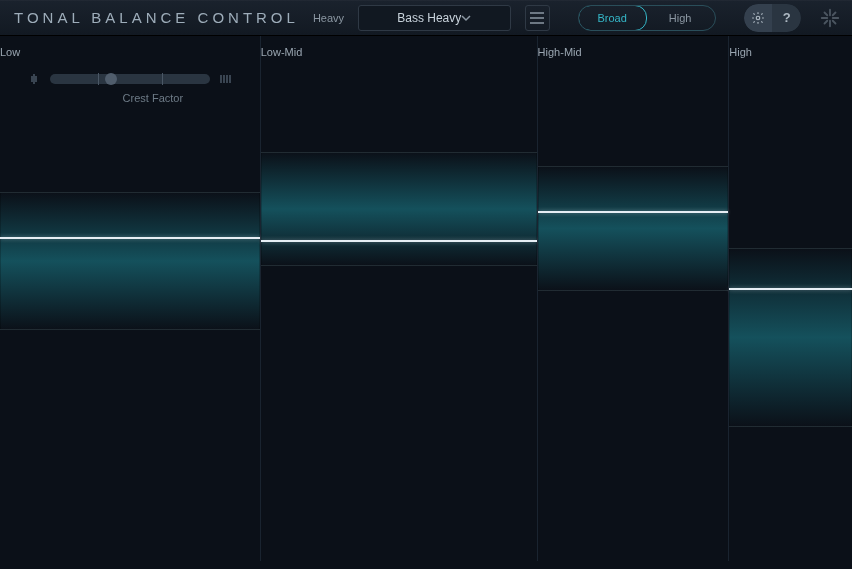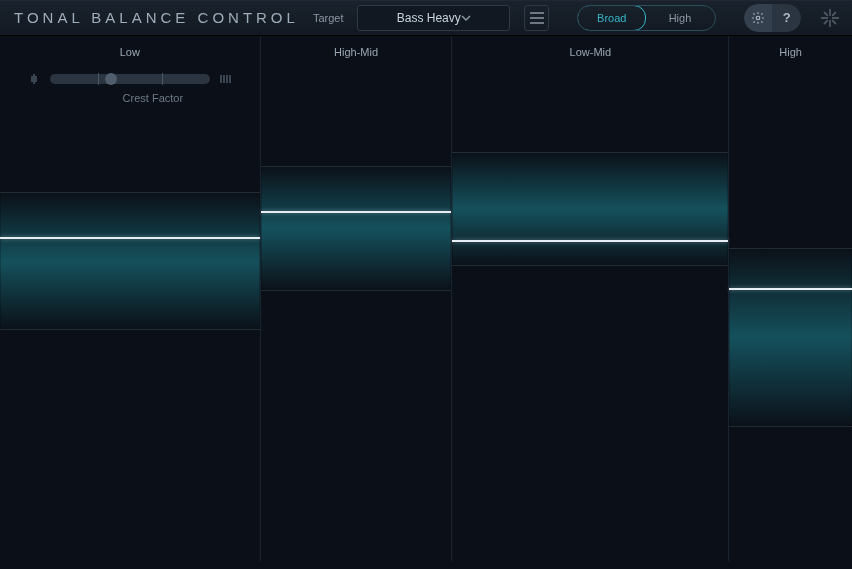--- a/index.html
+++ b/index.html
@@ -105,21 +105,21 @@
     display: flex;
   }
   .col {
     position: relative;
     border-right: 1px solid #1a2430;
   }
   .col:last-child { border-right: none; }
   .band-label {
     position: absolute;
     top: 10px; left: 0; right: 0;
-    text-align: center;
+    text-align: left;
     font-size: 11px;
     color: #9aa6b1;
   }
   .target-zone {
     position: absolute;
     left: 0; right: 0;
     background: linear-gradient(180deg, rgba(16,72,82,0.0) 0%, rgba(22,92,104,0.85) 50%, rgba(16,72,82,0.0) 100%);
     box-shadow: inset 0 0 0 1px rgba(0,0,0,0.2);
   }
   .target-zone::before, .target-zone::after {
@@ -165,21 +165,21 @@
     color: #6e7b87;
     padding-left: 46px;
   }
   svg { display:block; }
 </style>
 </head>
 <body>
 
 <div class="header">
   <div class="brand">TONAL BALANCE CONTROL</div>
-  <div class="target-label">Target</div>
+  <div class="target-label">Heavy</div>
   <div class="target-select">
     <span>Bass Heavy</span>
     <span>
       <svg width="10" height="10" viewBox="0 0 10 10">
           <path d="M1 3 L5 7 L9 3" fill="none" stroke="#8b97a2" stroke-width="1.5"></path>
         </svg>
     </span>
   </div>
   <div class="menu-btn">
     <span>
@@ -234,31 +234,31 @@
           <path d="M3 3v8 M6 3v8 M9 3v8 M12 3v8"></path>
         </svg>
       </span>
     </div>
     <div class="crest-label">Crest Factor</div>
 
     <div class="target-zone" style="top:29.7%; height:26.3%"></div>
     <div class="level-line" style="top:38.3%"></div>
   </div>
 
+  <div class="col" style="width:32.5%">
+    <div class="band-label">Low-Mid</div>
+    <div class="target-zone" style="top:22.1%; height:21.7%"></div>
+    <div class="level-line" style="top:38.9%"></div>
+  </div>
+
   <div class="col" style="width:22.5%">
     <div class="band-label">High-Mid</div>
     <div class="target-zone" style="top:24.8%; height:23.8%"></div>
     <div class="level-line" style="top:33.3%"></div>
   </div>
 
-  <div class="col" style="width:32.5%">
-    <div class="band-label">Low-Mid</div>
-    <div class="target-zone" style="top:22.1%; height:21.7%"></div>
-    <div class="level-line" style="top:38.9%"></div>
-  </div>
-
   <div class="col" style="width:14.4%">
     <div class="band-label">High</div>
     <div class="target-zone" style="top:40.4%; height:34.1%"></div>
     <div class="level-line" style="top:48.0%"></div>
   </div>
 
 </div>
 
 </body></html>

